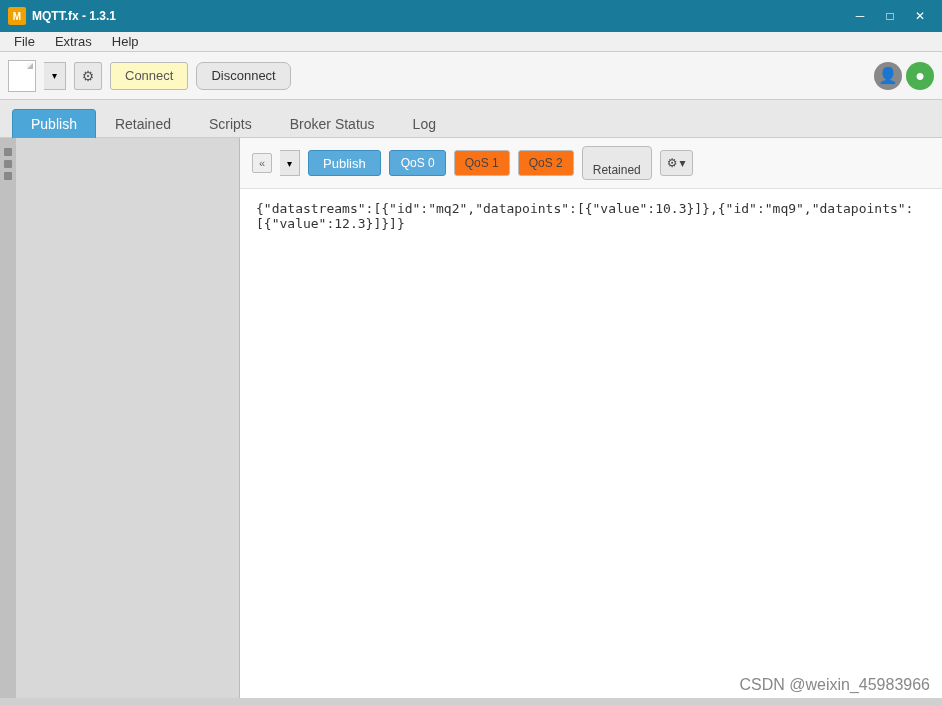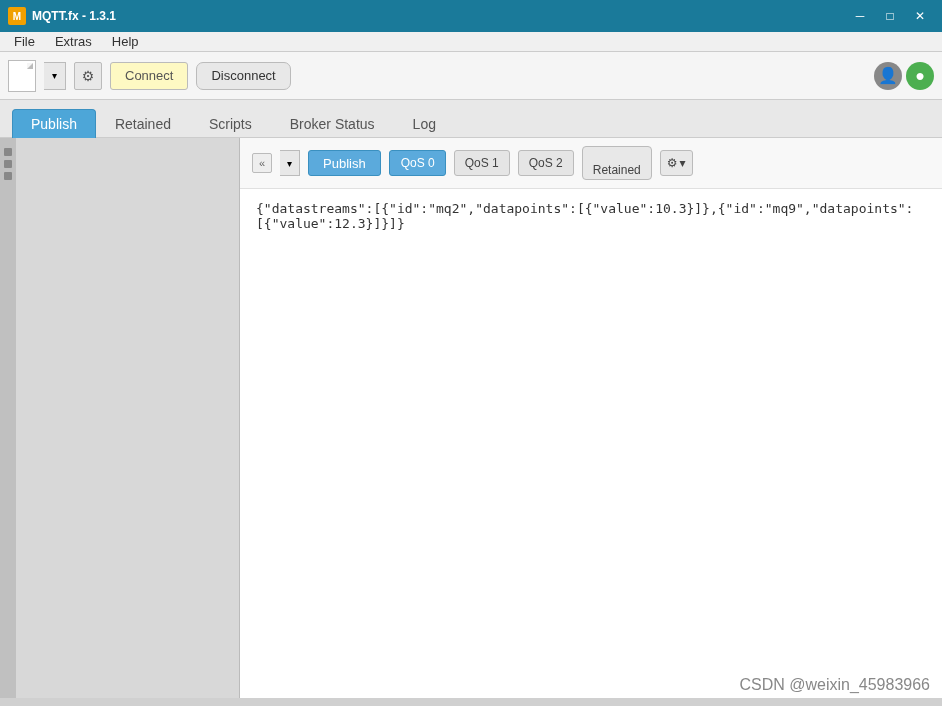--- a/index.html
+++ b/index.html
@@ -255,21 +255,21 @@
       color: white;
       font-weight: 500;
     }
     .qos-btn {
       height: 26px;
       padding: 0 10px;
       border: 1px solid #bbb;
       border-radius: 3px;
       cursor: pointer;
       font-size: 12px;
-      background: #e5e5e5;
+      background: #f97316;
       color: #444;
     }
     .qos-btn.active {
       background: #5baadc;
       color: white;
       border-color: #3a90c0;
       padding-left: 11px;
     }
     .retained-btn {
       height: 26px;

